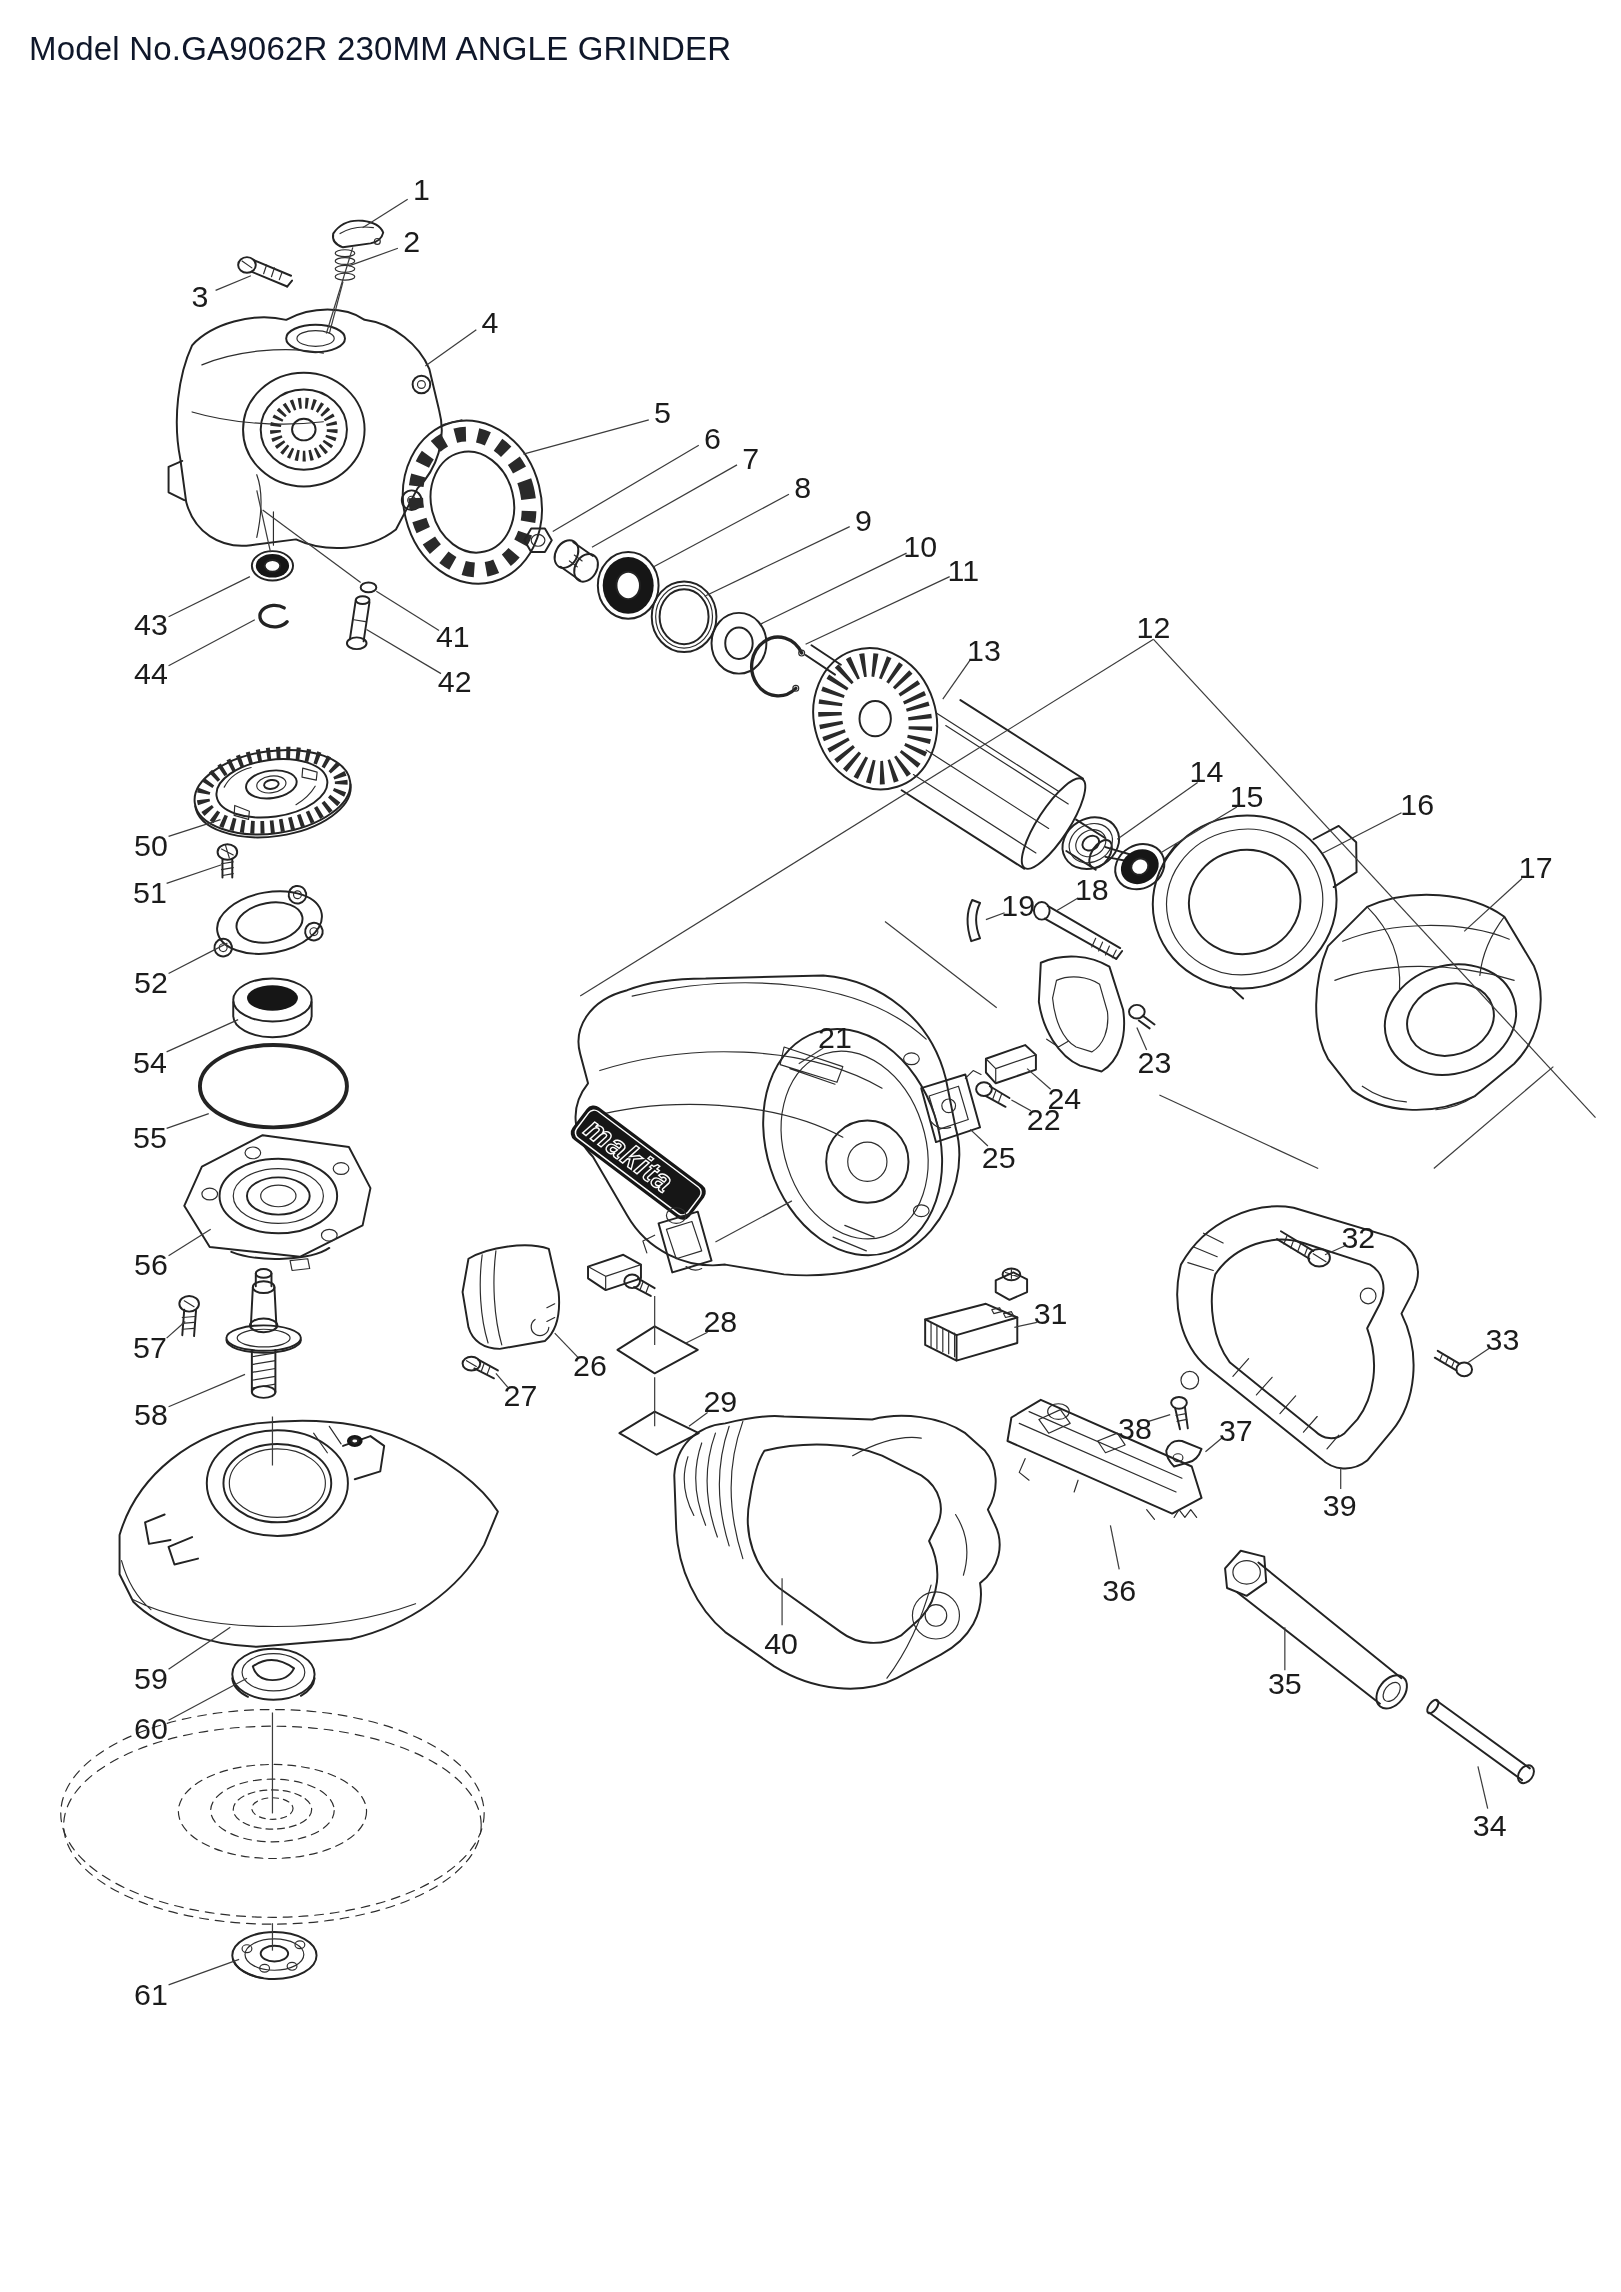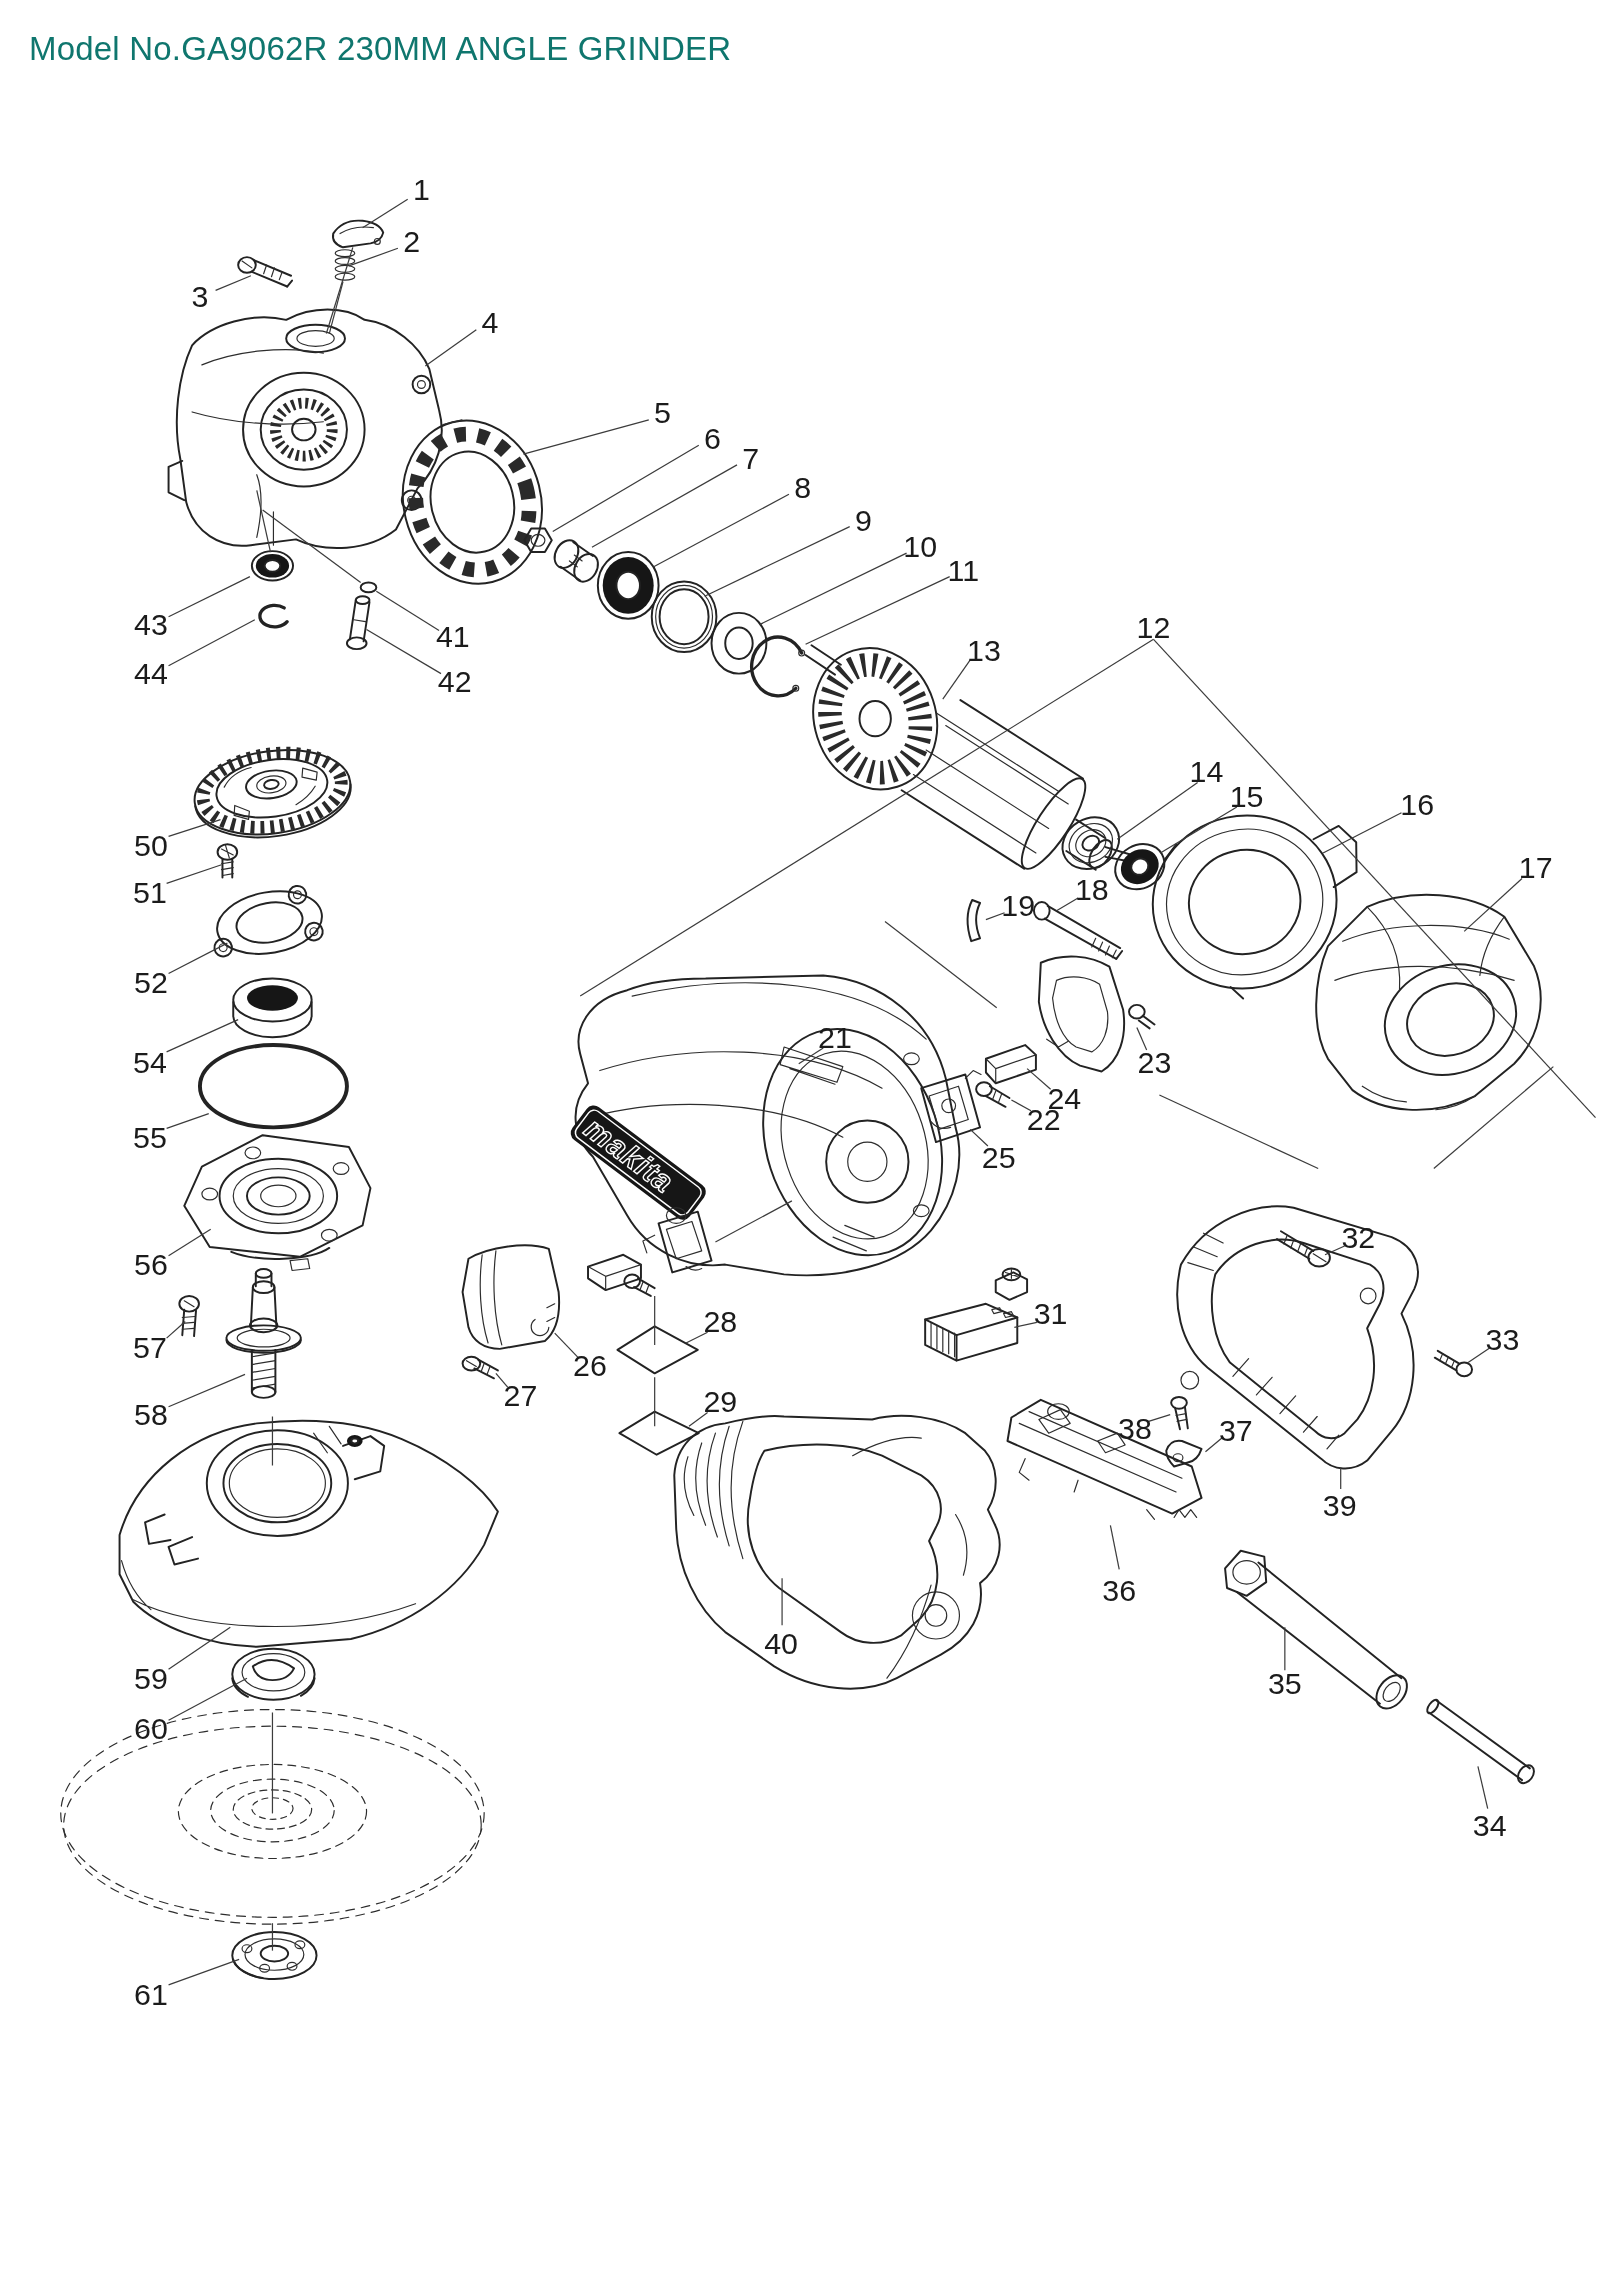--- a/index.html
+++ b/index.html
@@ -1,19 +1,19 @@
 <!DOCTYPE html>
 <html><head>
 <meta charset="utf-8">
 <style>
   html,body{margin:0;padding:0;background:#ffffff;}
   body{width:1621px;height:2293px;position:relative;overflow:hidden;
        font-family:"Liberation Sans",sans-serif;}
   .title{position:absolute;left:29px;top:7.8px;font-size:33px;font-weight:400;
-         color:#0f766e;letter-spacing:0.2px;white-space:nowrap;}
+         color:#0f172a;letter-spacing:0.2px;white-space:nowrap;}
   svg{position:absolute;left:0;top:0;}
   .ln{fill:none;stroke:#232323;stroke-width:2;stroke-linecap:round;stroke-linejoin:round;}
   .tn{fill:none;stroke:#2d2d2d;stroke-width:1.2;stroke-linecap:round;stroke-linejoin:round;}
   .tk{fill:none;stroke:#232323;stroke-width:3.4;stroke-linecap:round;stroke-linejoin:round;}
   .fb{fill:#161616;stroke:none;}
   .fw{fill:#ffffff;stroke:#232323;stroke-width:2;}
   .teeth{fill:none;stroke:#2a2a2a;}
   .lead{fill:none;stroke:#3c3c3c;stroke-width:1.25;}
   .lbl{font-family:"Liberation Sans",sans-serif;font-size:31px;fill:#1b1b1b;}
   .brand{font-family:"Liberation Sans",sans-serif;font-size:31px;font-weight:bold;

